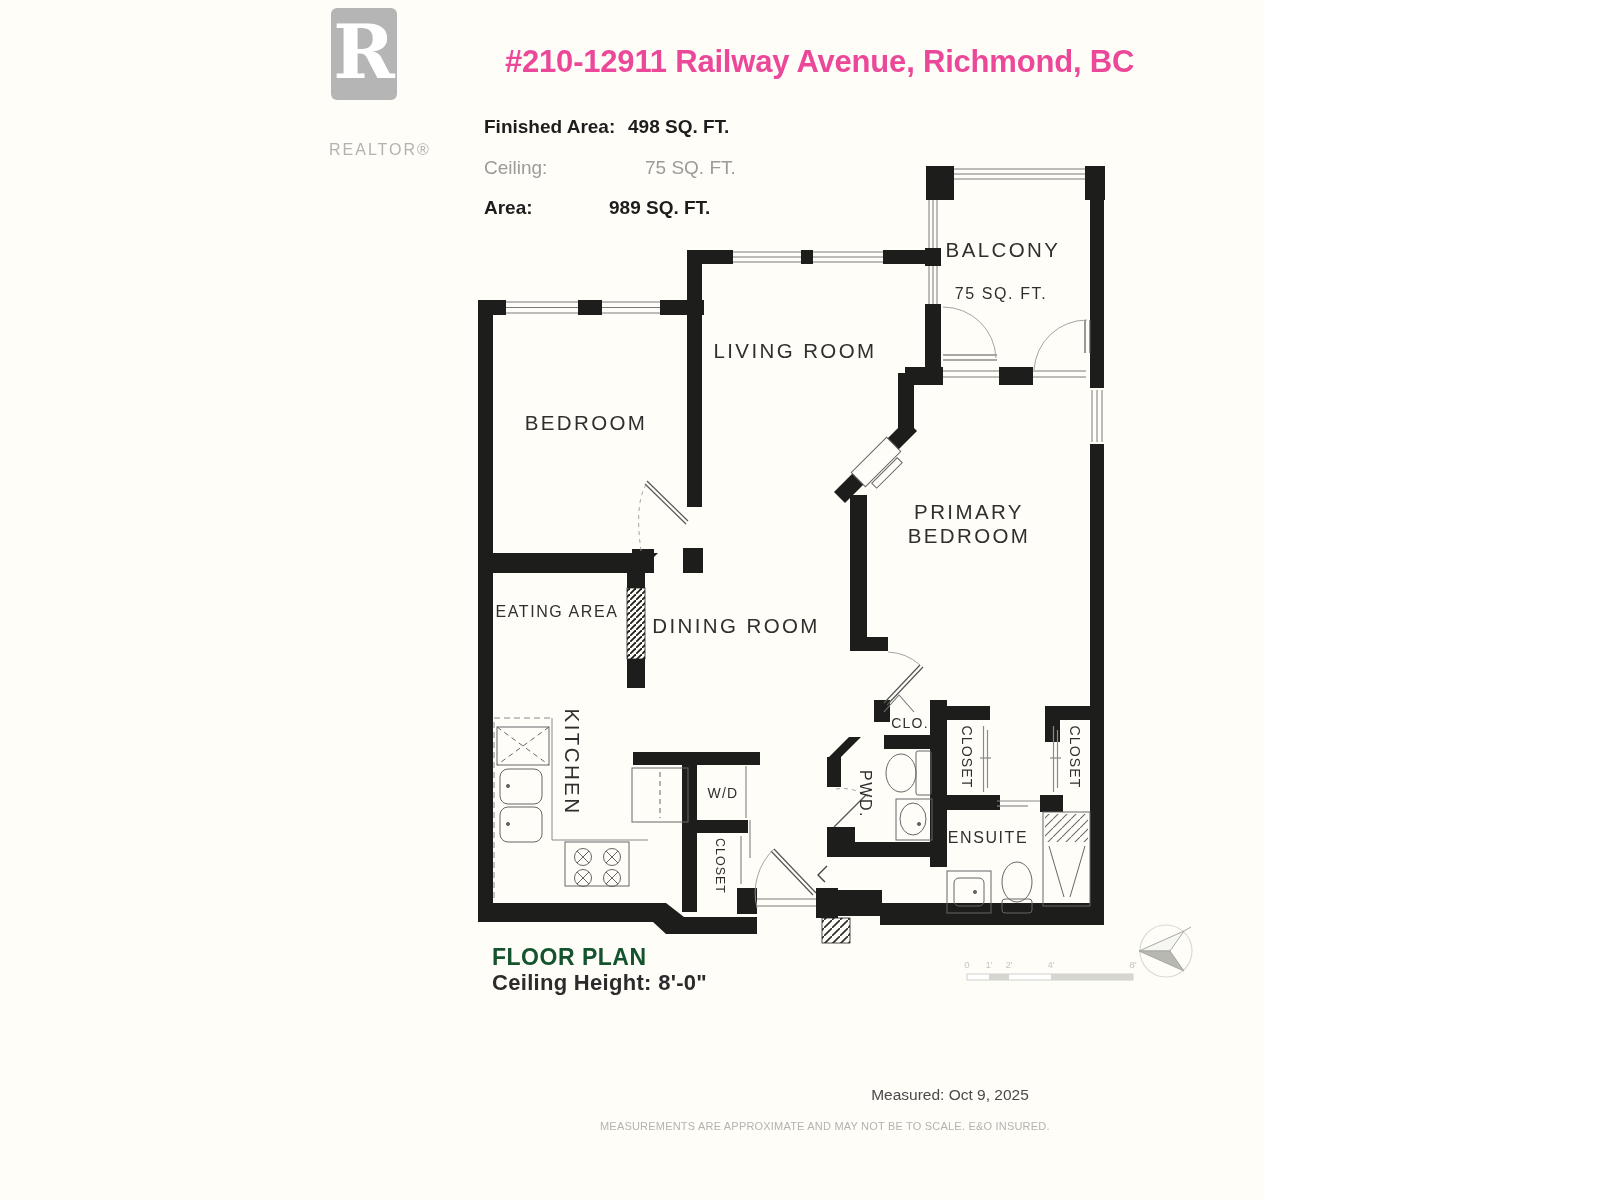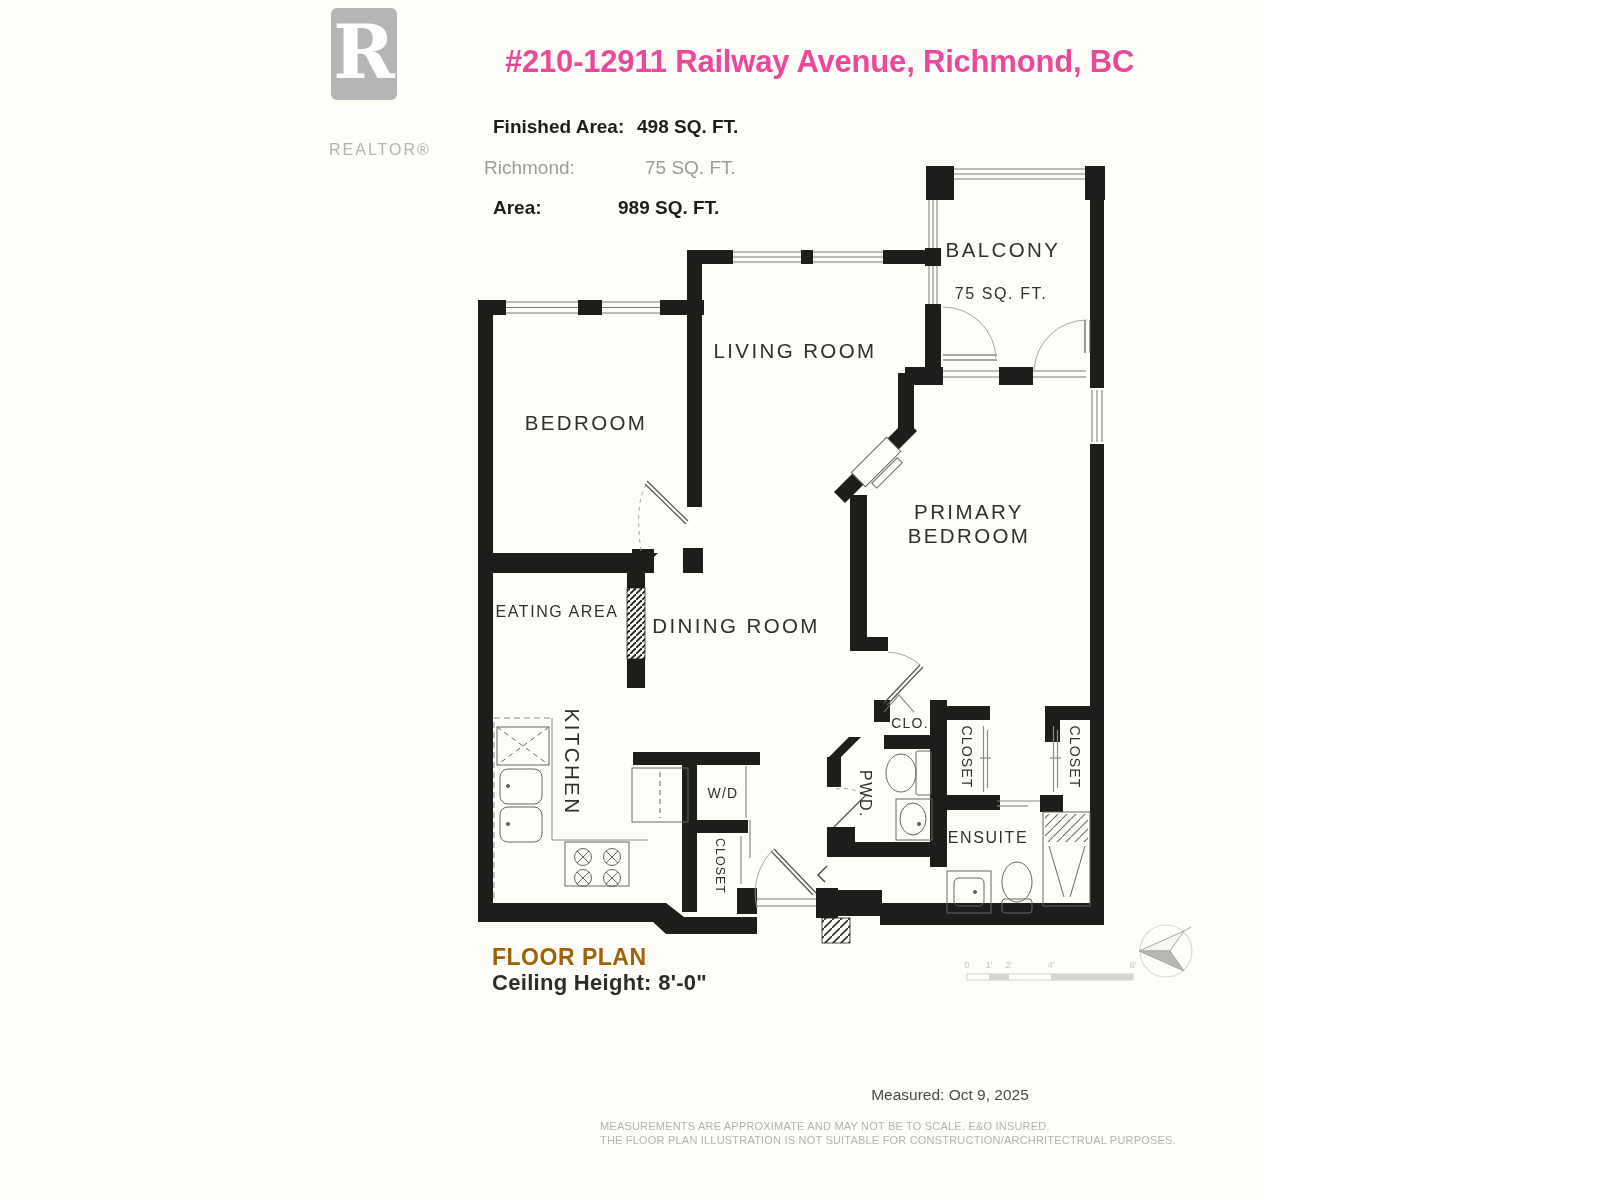--- a/index.html
+++ b/index.html
@@ -15,24 +15,24 @@
   .logo-r{font-family:"DejaVu Serif", serif;font-weight:bold;font-size:74px;color:#ffffff;line-height:1;margin-top:-4px;}
   .logo-label{
     position:absolute;left:329px;top:101px;width:110px;
     font-size:16px;letter-spacing:2px;color:#b2b2b2;margin-top:40px;
   }
   .page-title{
     position:absolute;left:505px;top:44px;width:640px;margin:0;
     font-size:31px;font-weight:bold;color:#ec4899;letter-spacing:-0.2px;
   }
   .stat{position:absolute;font-size:19px;color:#1d1d1d;}
-  .stat.bold{font-weight:bold;margin-left:9px;}
+  .stat.bold{font-weight:bold;}
   .stat.muted{color:#9b9b9b;font-weight:normal;}
   .fp-title{
-    position:absolute;left:492px;top:944px;font-size:23px;font-weight:bold;color:#a16207;letter-spacing:0.5px;
+    position:absolute;left:492px;top:944px;font-size:23px;font-weight:bold;color:#14532d;letter-spacing:0.5px;
   }
   .fp-ceiling{
     position:absolute;left:492px;top:970px;font-size:22px;font-weight:bold;color:#2b2b2b;letter-spacing:0.3px;
   }
   .measured{
     position:absolute;left:820px;top:1086px;width:260px;text-align:center;
     font-size:15.5px;color:#4a4a4a;
   }
   .disclaimer{
     position:absolute;left:600px;top:1120px;width:578px;
@@ -53,21 +53,21 @@
 
 <div class="logo-block">
   <span class="logo-r">R</span>
 </div>
 <div class="logo-label">REALTOR®</div>
 
 <h1 class="page-title">#210-12911 Railway Avenue, Richmond, BC</h1>
 
 <div class="stat bold" style="left:484px;top:116px;">Finished Area:</div>
 <div class="stat bold" style="left:628px;top:116px;">498 SQ. FT.</div>
-<div class="stat muted" style="left:484px;top:157px;">Richmond:</div>
+<div class="stat muted" style="left:484px;top:157px;">Ceiling:</div>
 <div class="stat muted" style="left:645px;top:157px;">75 SQ. FT.</div>
 <div class="stat bold" style="left:484px;top:197px;">Area:</div>
 <div class="stat bold" style="left:609px;top:197px;">989 SQ. FT.</div>
 
 <svg style="left:460px;top:140px;" width="745" height="845" viewBox="460 140 745 845">
   <defs>
     <pattern id="h1" width="8" height="8" patternUnits="userSpaceOnUse">
       <path d="M0,8 L8,0" stroke="#2a2a2a" stroke-width="1.6"></path>
     </pattern>
     <pattern id="h2" width="6" height="6" patternUnits="userSpaceOnUse">
@@ -319,14 +319,13 @@
     <line x1="1184" y1="931" x2="1191" y2="927" stroke="#a8a8a2" stroke-width="1"></line>
   </g>
 </svg>
 
 <div class="fp-title">FLOOR PLAN</div>
 <div class="fp-ceiling">Ceiling Height: 8'-0"</div>
 
 <div class="measured">Measured: Oct 9, 2025</div>
 <div class="disclaimer">
   <div>MEASUREMENTS ARE APPROXIMATE AND MAY NOT BE TO SCALE. E&amp;O INSURED.</div>
-  <div>THE FLOOR PLAN ILLUSTRATION IS NOT SUITABLE FOR CONSTRUCTION/ARCHRITECTRUAL PURPOSES.</div>
 </div>
 
 </body></html>

